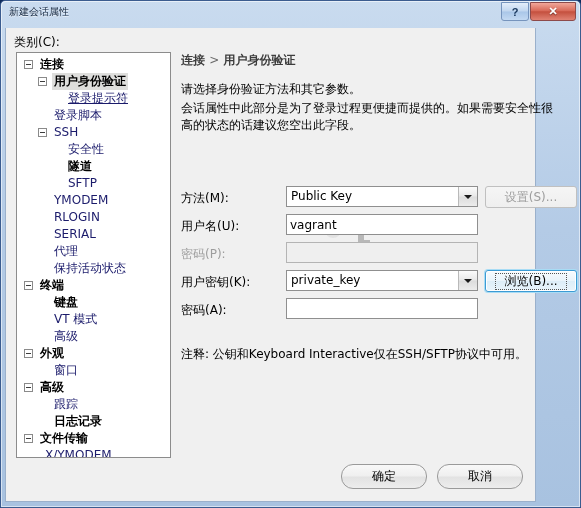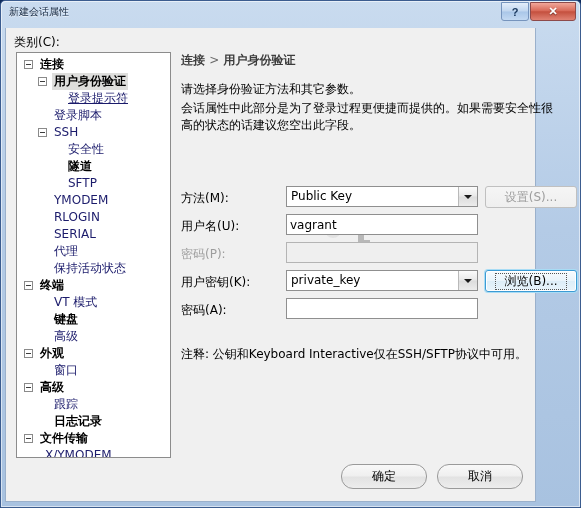--- a/index.html
+++ b/index.html
@@ -382,22 +382,22 @@
           <div class="trow"><span class="exp" style="left: 21px;"></span><span class="tlabel" style="margin-left: 35px;">SSH</span></div>
           <div class="trow"><span class="tlabel" style="margin-left: 49px;">安全性</span></div>
           <div class="trow bold"><span class="tlabel" style="margin-left: 49px;">隧道</span></div>
           <div class="trow"><span class="tlabel" style="margin-left: 49px;">SFTP</span></div>
           <div class="trow"><span class="tlabel" style="margin-left: 35px;">YMODEM</span></div>
           <div class="trow"><span class="tlabel" style="margin-left: 35px;">RLOGIN</span></div>
           <div class="trow"><span class="tlabel" style="margin-left: 35px;">SERIAL</span></div>
           <div class="trow"><span class="tlabel" style="margin-left: 35px;">代理</span></div>
           <div class="trow"><span class="tlabel" style="margin-left: 35px;">保持活动状态</span></div>
           <div class="trow bold root"><span class="exp" style="left: 7px;"></span><span class="tlabel" style="margin-left: 21px;">终端</span></div>
+          <div class="trow bold"><span class="tlabel" style="margin-left: 35px;">键盘</span></div>
           <div class="trow"><span class="tlabel" style="margin-left: 35px;">VT 模式</span></div>
-          <div class="trow bold"><span class="tlabel" style="margin-left: 35px;">键盘</span></div>
           <div class="trow"><span class="tlabel" style="margin-left: 35px;">高级</span></div>
           <div class="trow bold root"><span class="exp" style="left: 7px;"></span><span class="tlabel" style="margin-left: 21px;">外观</span></div>
           <div class="trow"><span class="tlabel" style="margin-left: 35px;">窗口</span></div>
           <div class="trow bold root"><span class="exp" style="left: 7px;"></span><span class="tlabel" style="margin-left: 21px;">高级</span></div>
           <div class="trow"><span class="tlabel" style="margin-left: 35px;">跟踪</span></div>
           <div class="trow bold"><span class="tlabel" style="margin-left: 35px; font-family: Liberation Serif, serif;">日志记录</span></div>
           <div class="trow bold root"><span class="exp" style="left: 7px;"></span><span class="tlabel" style="margin-left: 21px;">文件传输</span></div>
           <div class="trow"><span class="tlabel" style="margin-left: 26px;">X/YMODEM</span></div>
           <div style="position: absolute; left: 0px; top: 0px; width: 100%; height: 100%; z-index: -1;">
             <div class="hline" style="left: 16px; top: 11px; width: 4px;"></div>

